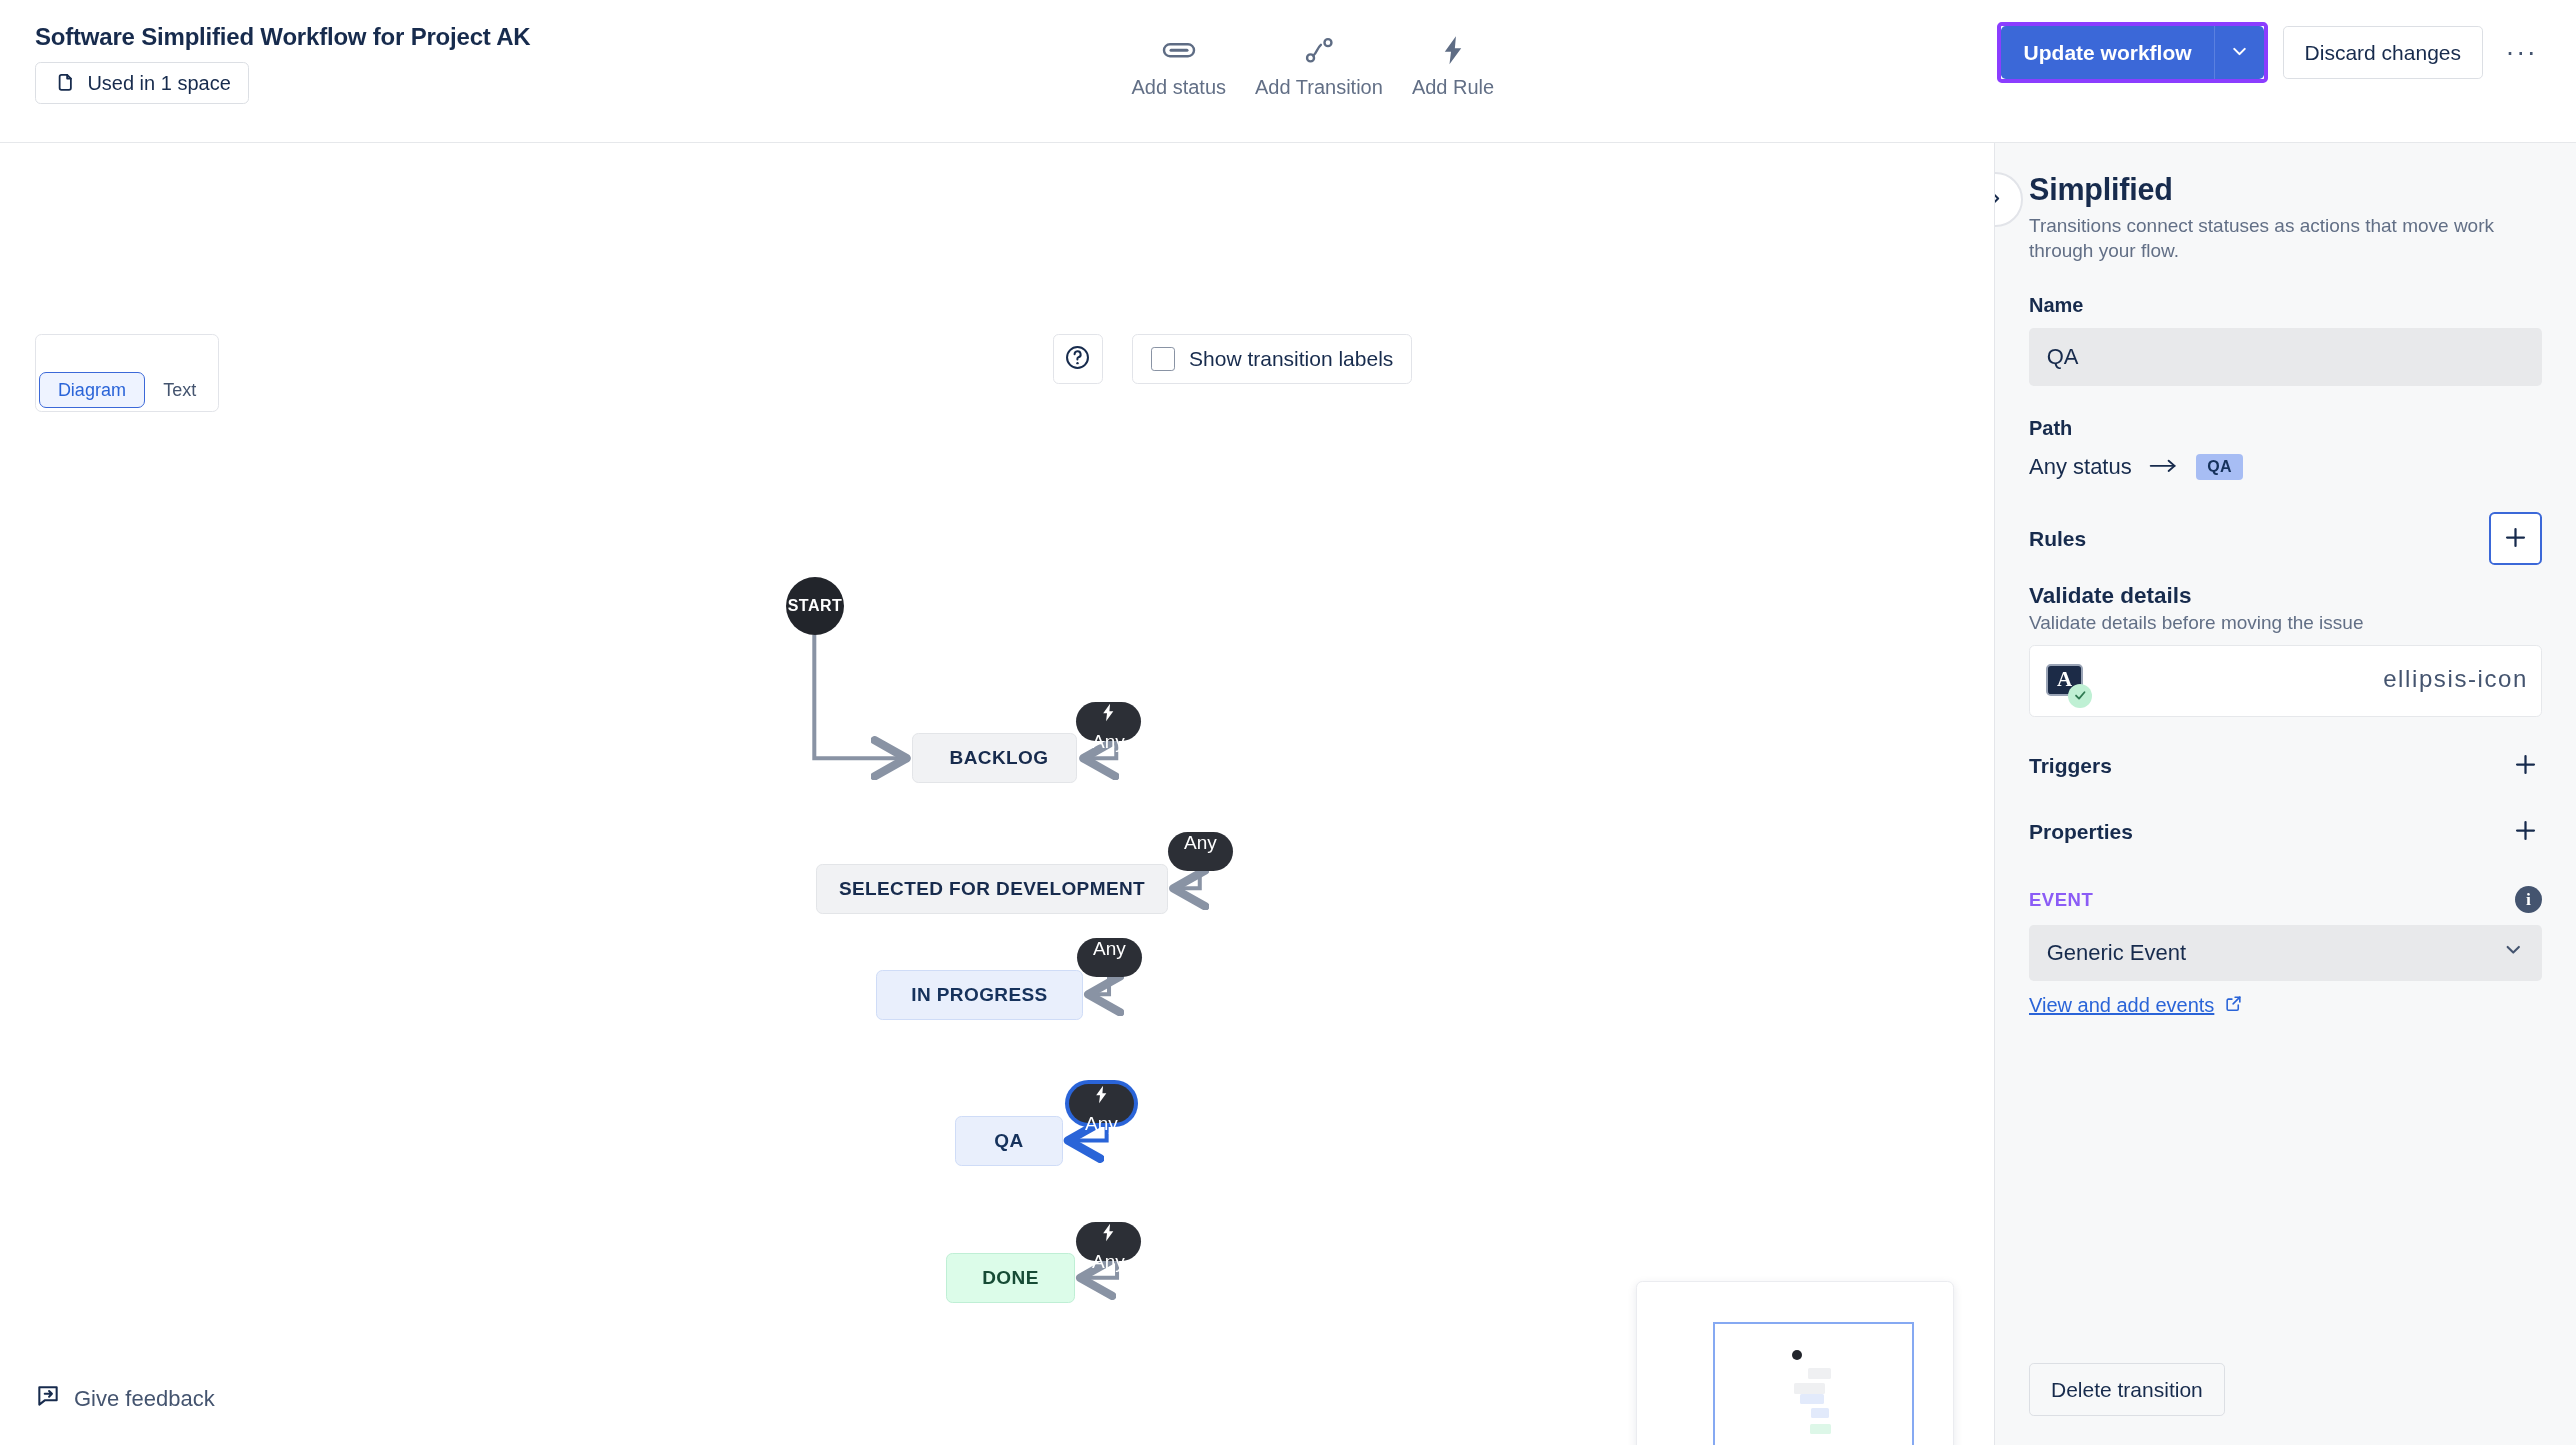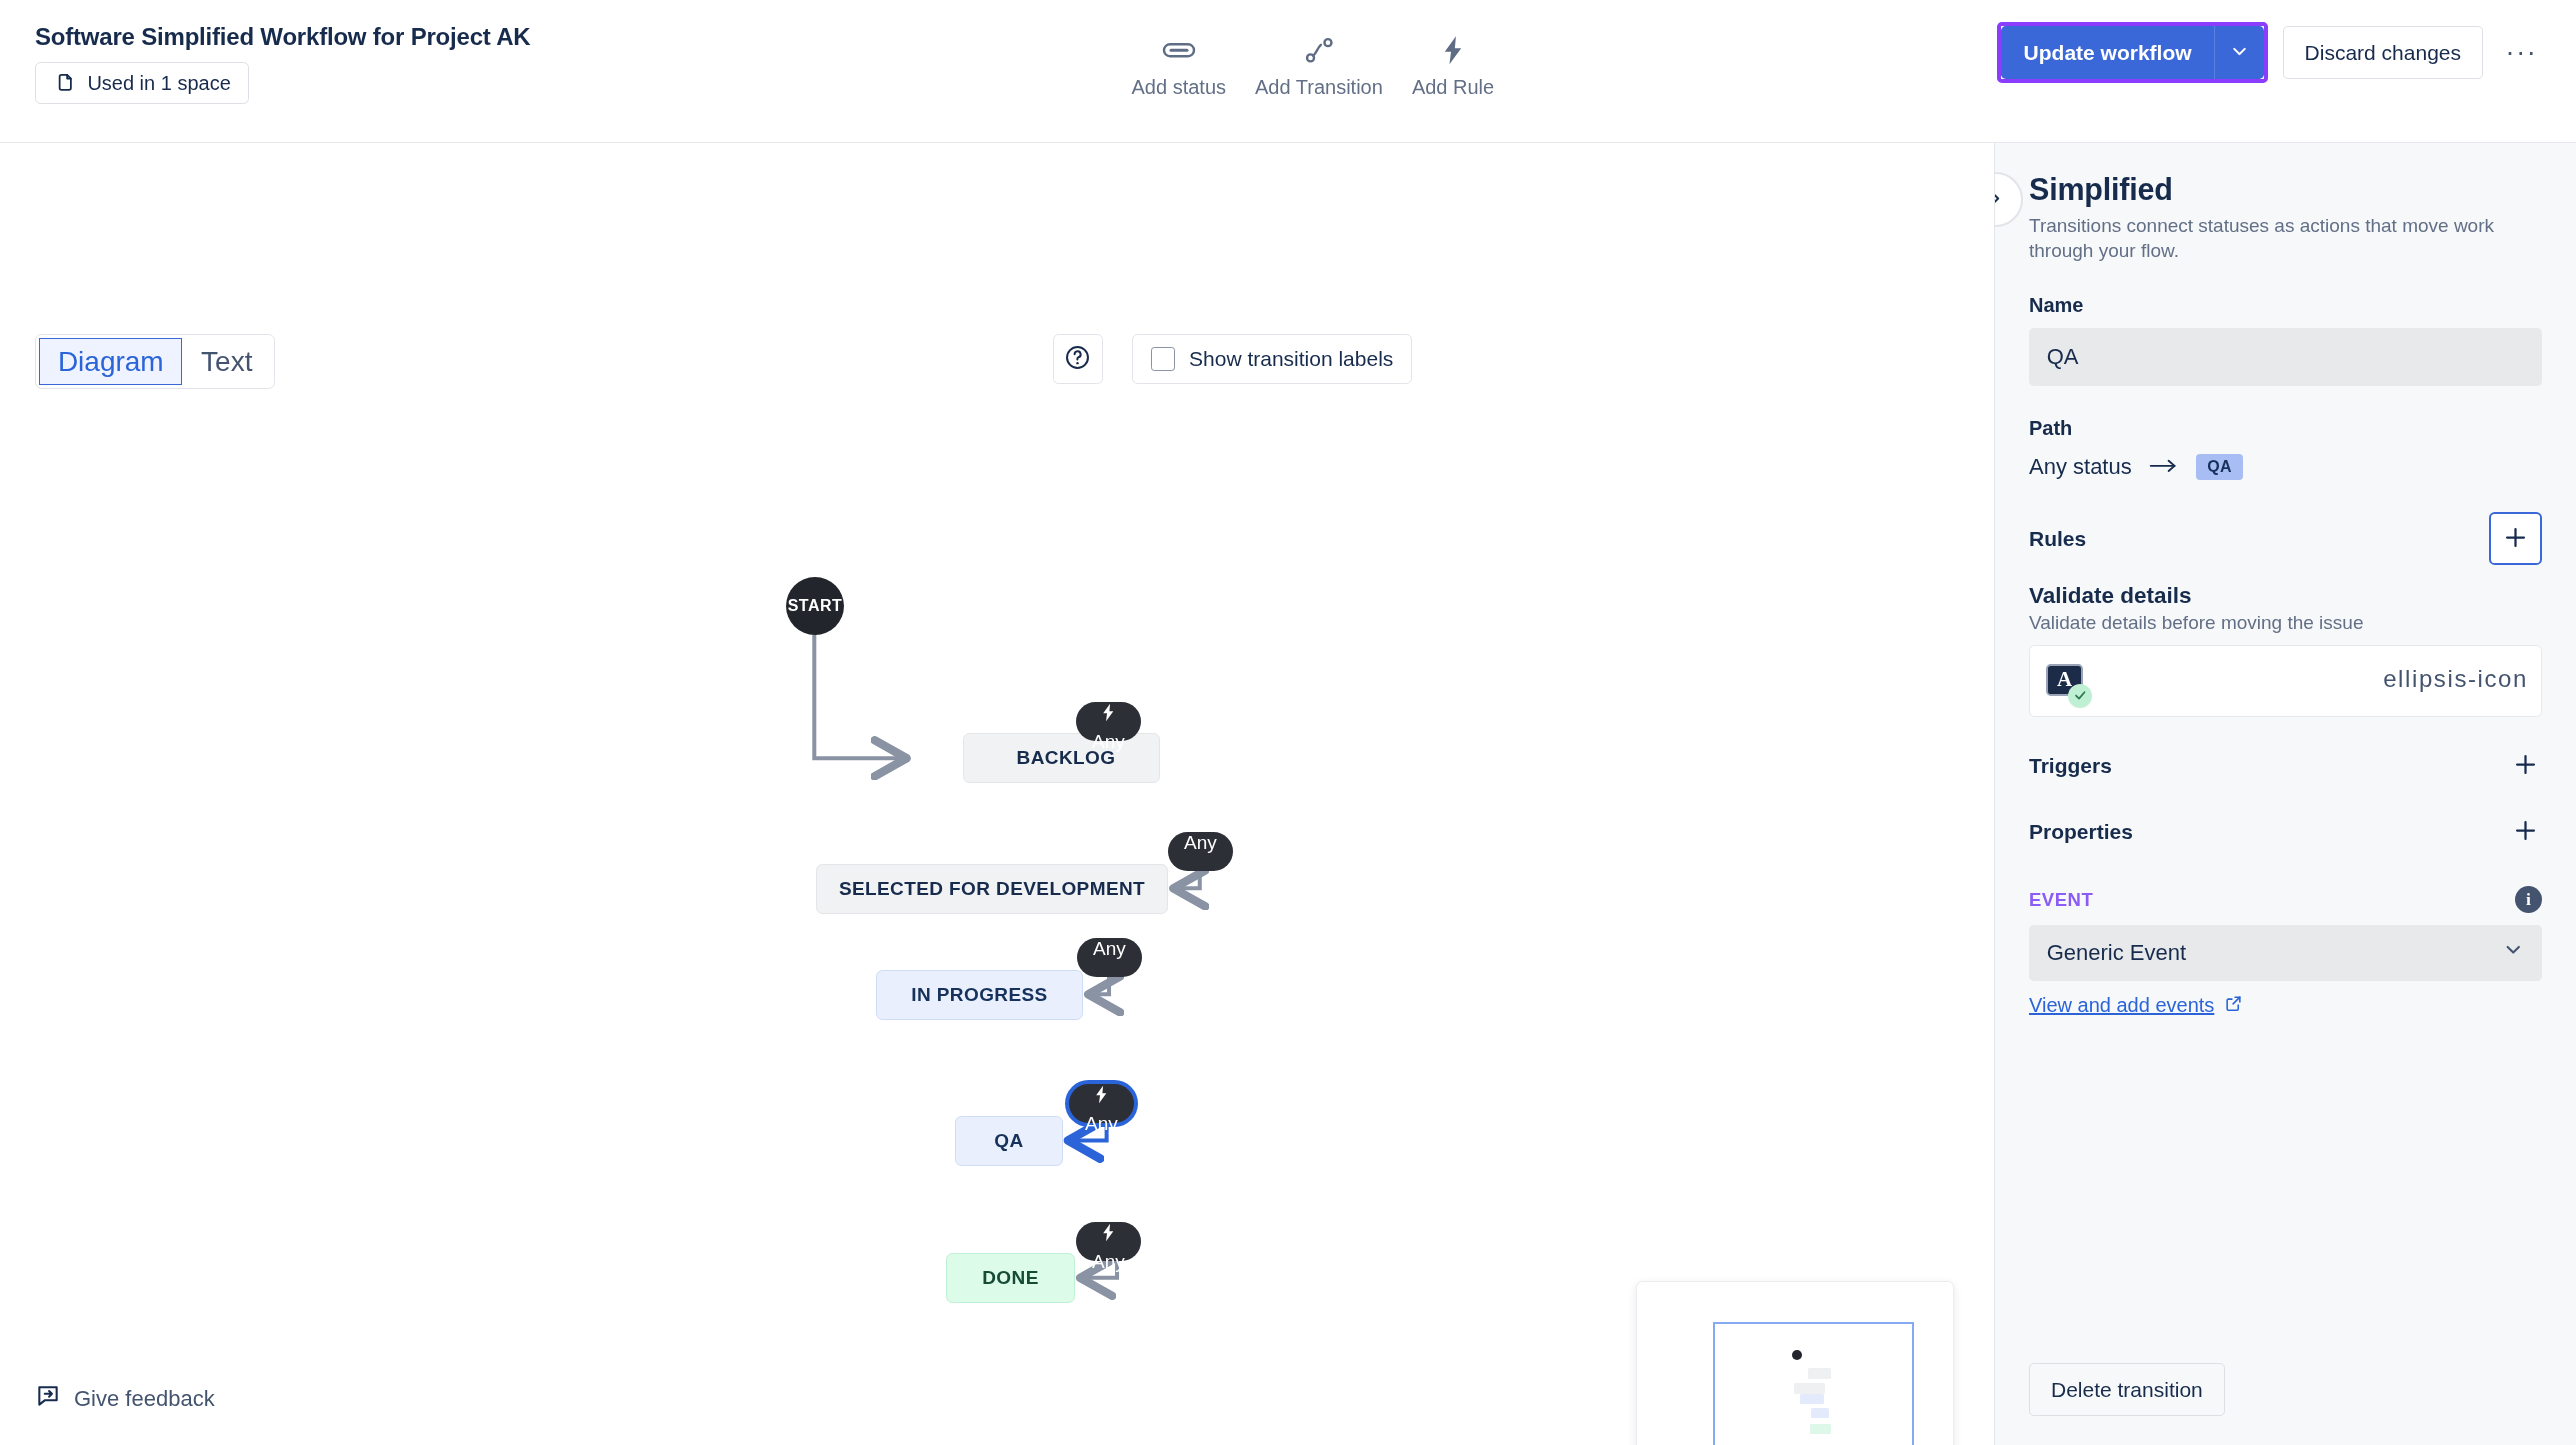--- a/index.html
+++ b/index.html
@@ -88,22 +88,22 @@
   
   .canvas {
     position: relative; flex: 1; background: #fff; overflow: hidden;
   }
   .seg-group {
     position: absolute; left: 35px; top: 191px;
     display: inline-flex; background: #fff;
     border: 1.6px solid #E2E4E9; border-radius: 6.4px; padding: 3.2px;
   }
   .seg {
-    font-size: 28px; font-family: inherit; padding: 6.4px 17.7px; border-radius: 0;
-    border: 1.6px solid transparent; background: none; color: #44546F; cursor: pointer;
+    font-size: 18px; font-family: inherit; padding: 6.4px 17.7px; border-radius: 7px;
+    border: 1.6px solid transparent; background: none; color: #44546F; cursor: pointer; margin-top: 34px;
   }
   .seg.active { background: #EEF3FF; border-color: #3b68d8; color: #2a64d8; }
 
   .canvas-tools {
     position: absolute; right: 582px; top: 191px;
     display: flex; align-items: center; gap: 29px;
   }
   .icon-sq-btn {
     width: 50px; height: 50px; border: 1.6px solid #E2E4E9; border-radius: 5.6px;
     background: #fff; display: flex; align-items: center; justify-content: center;
@@ -348,21 +348,21 @@
 
           <path d="M1390 744 L1390 766 L1352 766" fill="none" stroke="#8993A4" stroke-width="5" marker-end="url(#ah-grey)"></path>
           <path d="M1494 906 L1494 928 L1464 928" fill="none" stroke="#8993A4" stroke-width="5" marker-end="url(#ah-grey)"></path>
           <path d="M1381 1038 L1381 1060 L1358 1060" fill="none" stroke="#8993A4" stroke-width="5" marker-end="url(#ah-grey)"></path>
           <path d="M1378 1220 L1378 1242 L1333 1242" fill="none" stroke="#2a64d8" stroke-width="5" marker-end="url(#ah-blue)"></path>
           <path d="M1391 1391 L1391 1413 L1348 1413" fill="none" stroke="#8993A4" stroke-width="5" marker-end="url(#ah-grey)"></path>
         </svg>
 
         <div class="start-node" style="left:786px; top:434px;">START</div>
 
-        <div class="node grey" style="left:963px; top:590px;  width:197px;padding-left:9px;">BACKLOG</div>
+        <div class="node grey" style="left:912px; top:590px;  width:165px;padding-left:9px;">BACKLOG</div>
         <div class="node grey" style="left:816px; top:721px;  width:352px;">SELECTED FOR DEVELOPMENT</div>
         <div class="node blue" style="left:876px; top:827px; width:207px;">IN PROGRESS</div>
         <div class="node blue" style="left:955px; top:973px; width:108px;">QA</div>
         <div class="node green" style="left:946px; top:1110px; width:129px;">DONE</div>
 
         <div class="any-badge" style="left:1076px; top:559px;">
           <span class="bolt">
             <svg width="14.5" height="21" viewBox="0 0 20 26" fill="#fff">
                 <path d="M12.5 1 3 14.2h5.3L7 25 17 11.2h-5.4z"></path>
               </svg>

